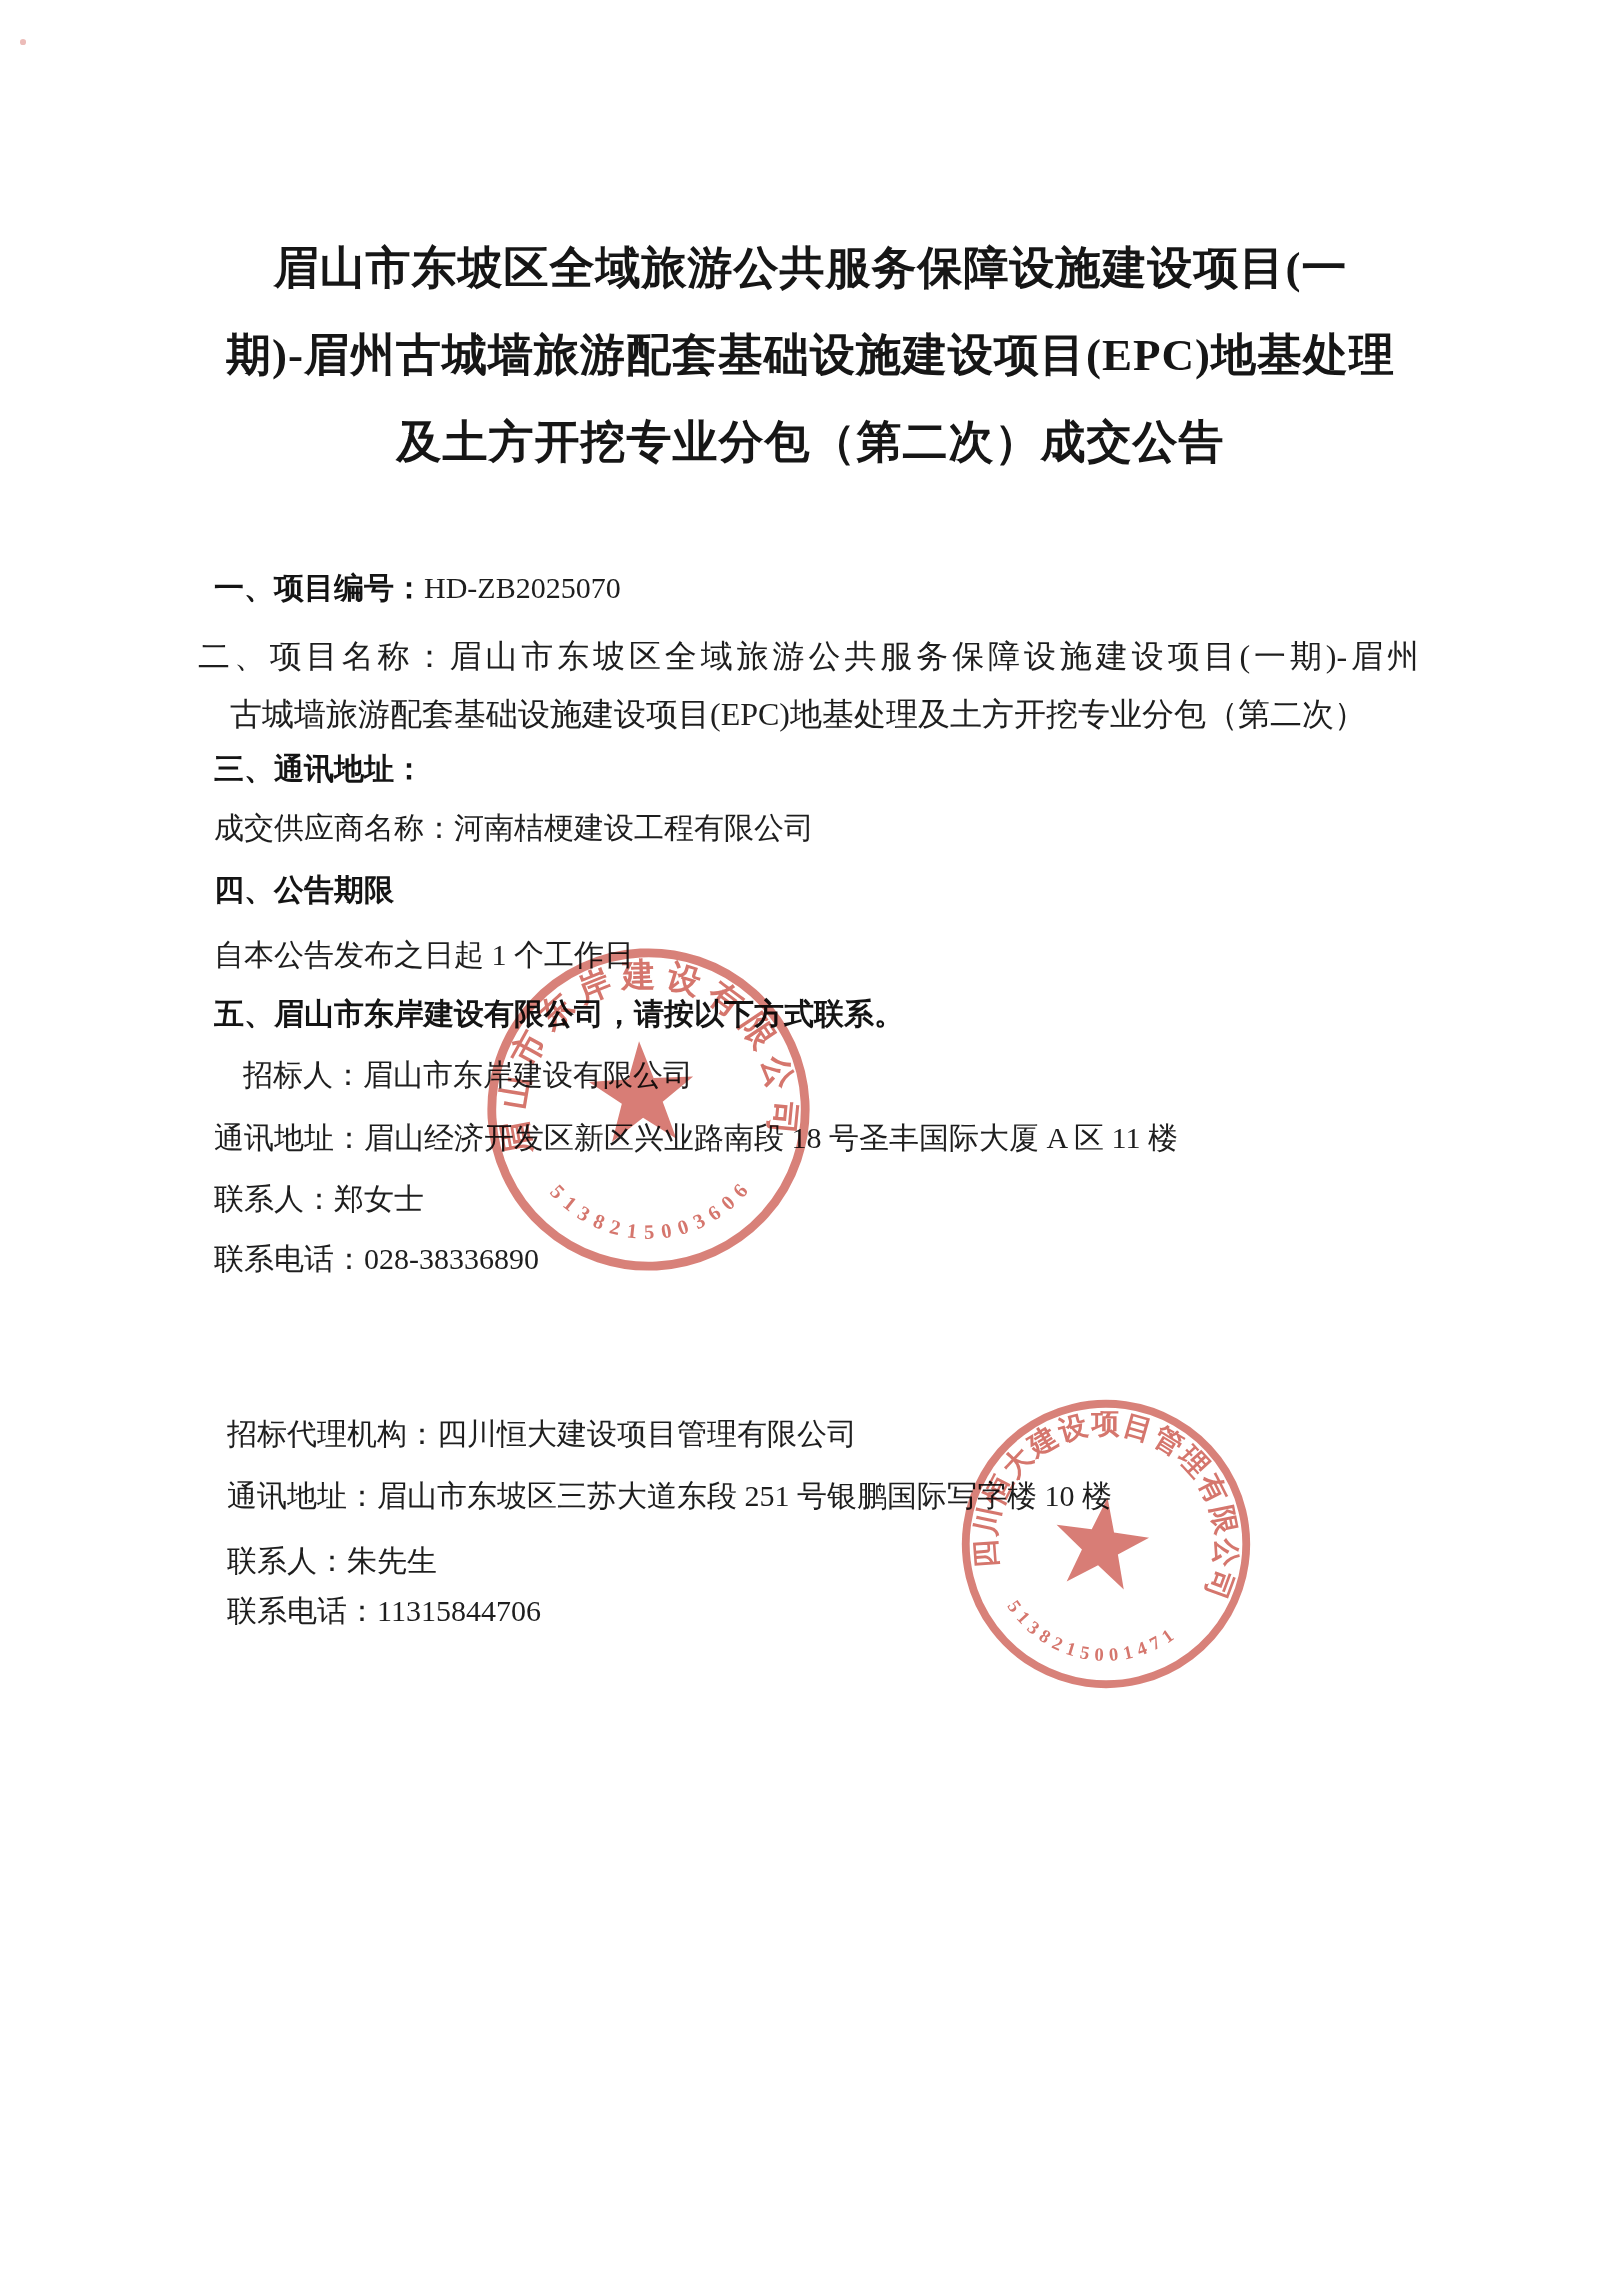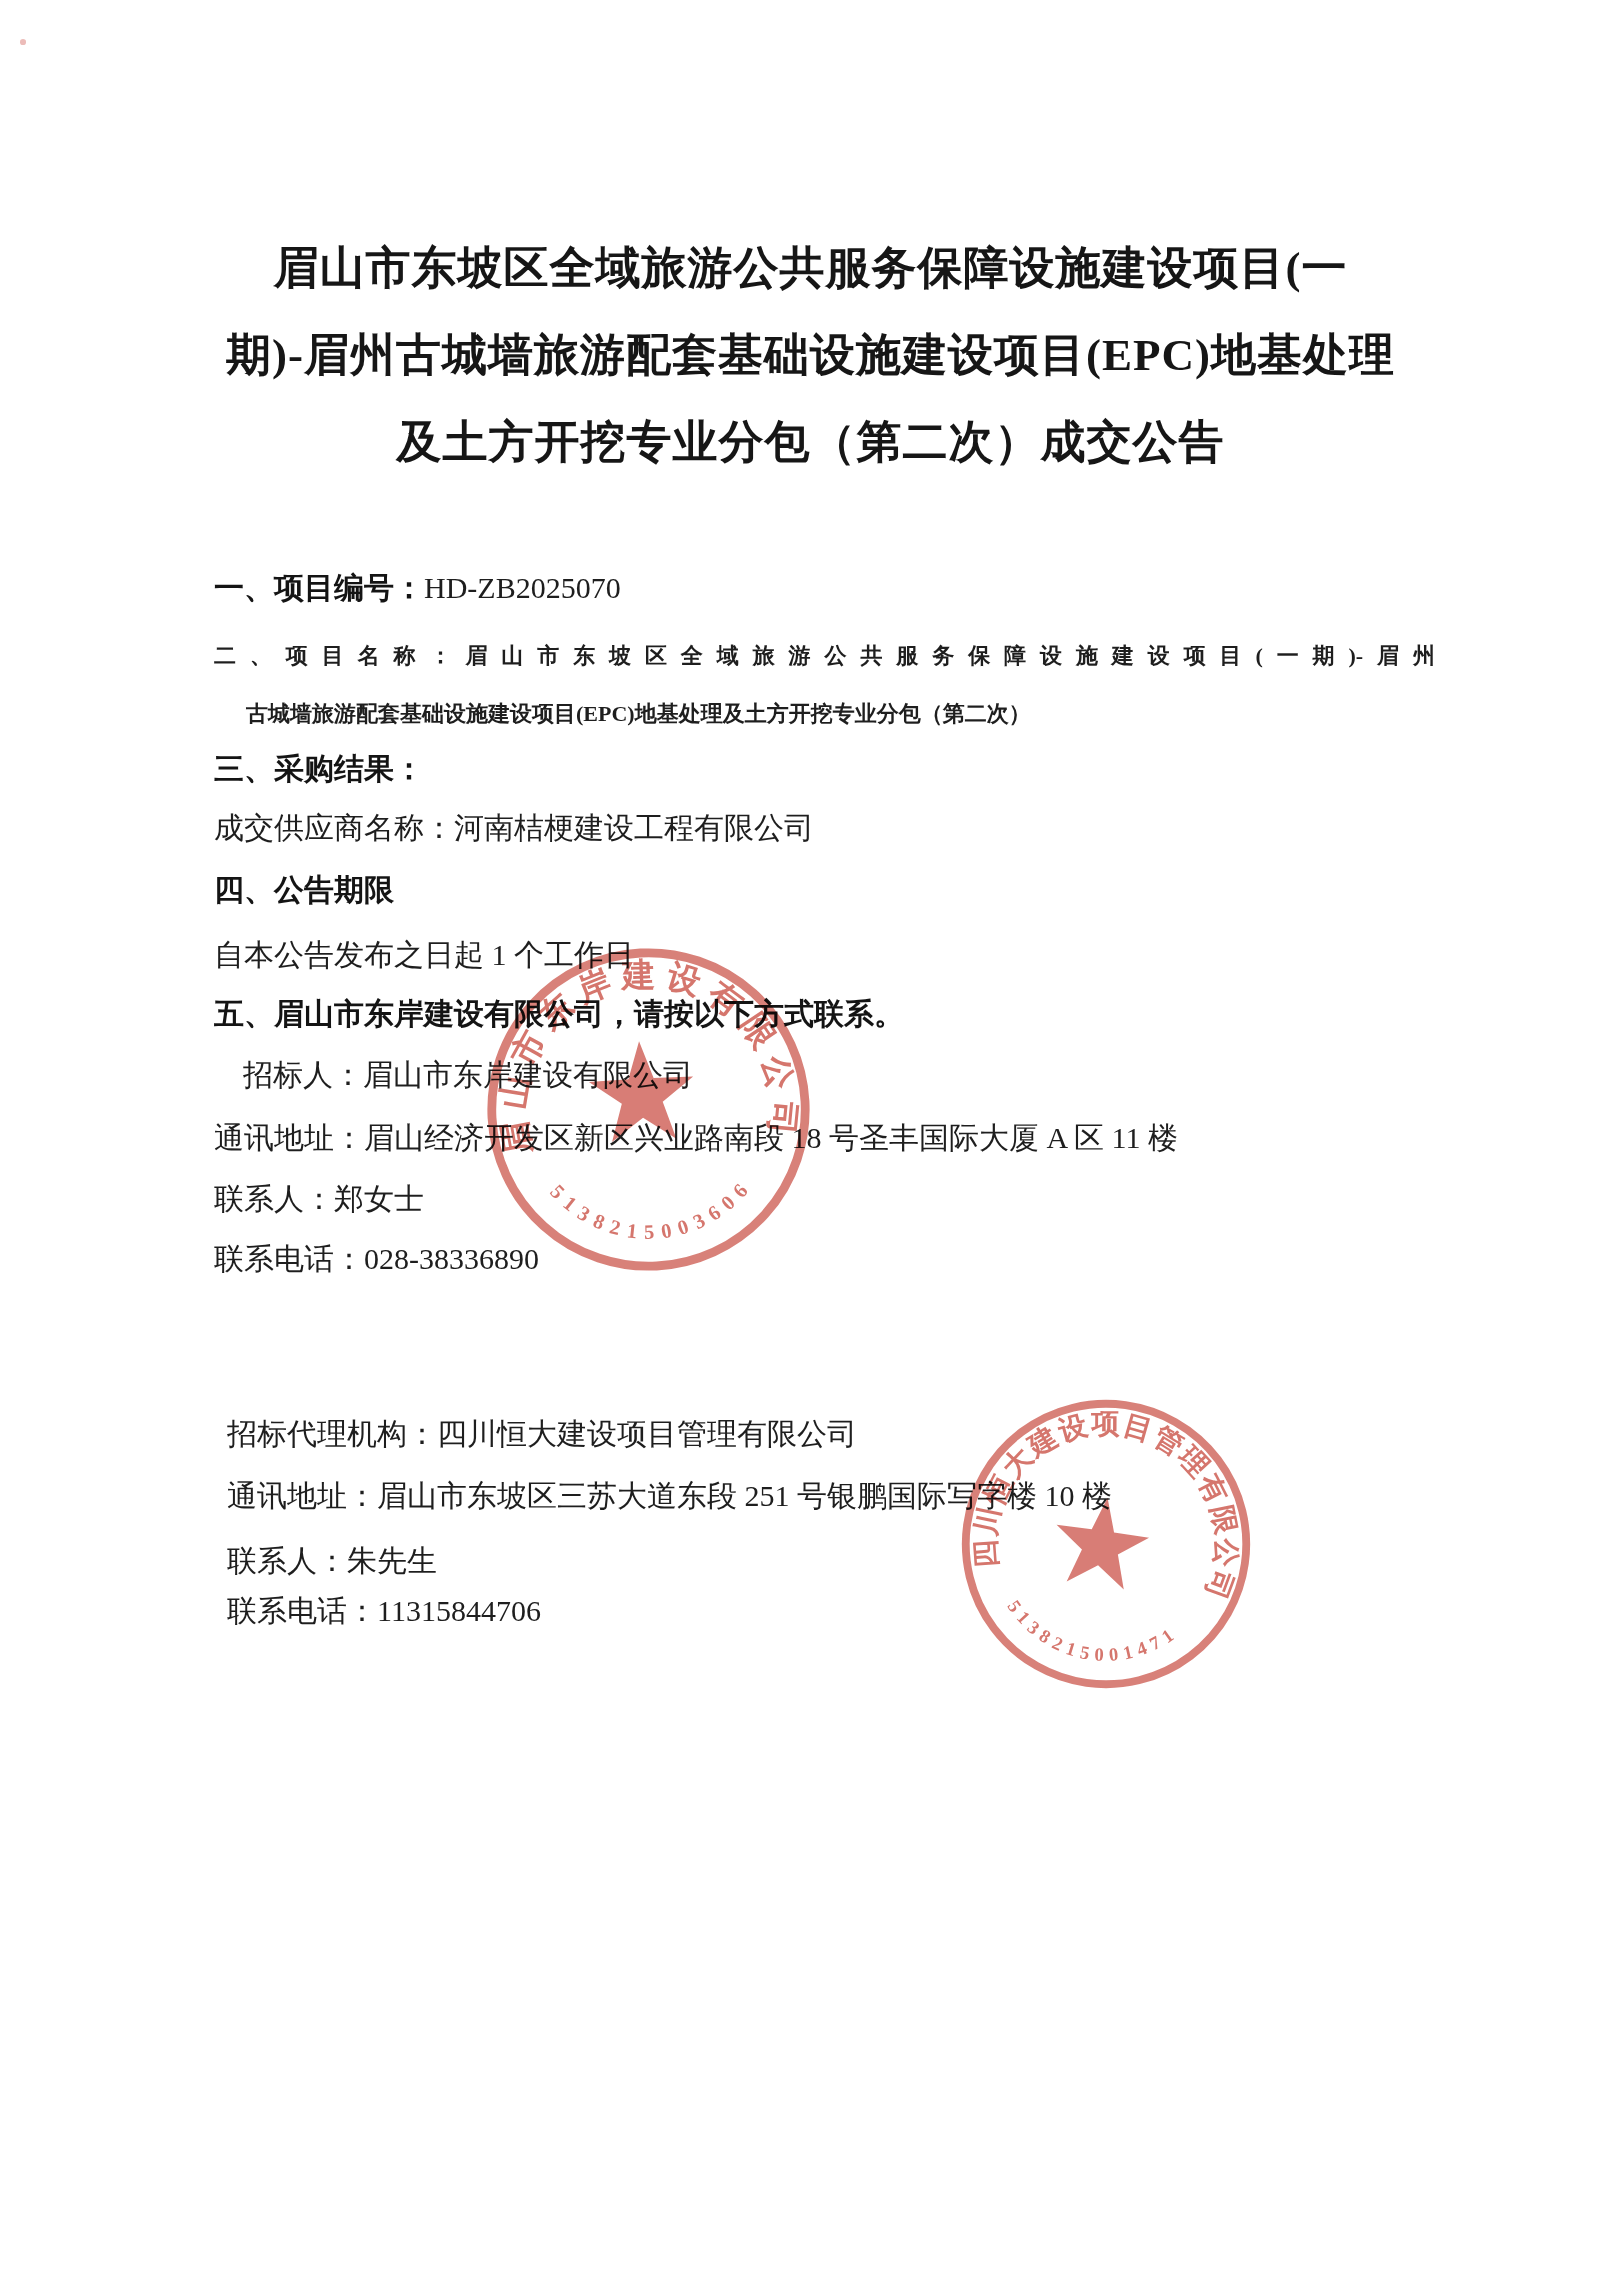--- a/index.html
+++ b/index.html
@@ -16,22 +16,22 @@
     text-align:center;font-weight:bold;font-size:45px;line-height:87px;
     color:#161616;letter-spacing:1px;
   }
   .bline{
     position:absolute;left:214px;
     font-size:30px;line-height:41px;white-space:nowrap;text-align:right;
   }
   .bline.bold{font-weight:bold;color:#141414;}
   .bline .lab{font-weight:bold;color:#141414;}
   .para{
-    position:absolute;left:214px;width:1221px;
-    font-size:22px;line-height:58px;white-space:normal;font-weight:bold;
+    position:absolute;left:198px;width:1221px;
+    font-size:32px;line-height:58px;white-space:normal;
   }
   .para .jline{display:block;text-align:justify;text-align-last:justify;}
   .para .jline2{display:block;text-align:left;margin-left:32px;}
   .agency-block .bline{left:227px;}
   .seal{
     position:absolute;
     mix-blend-mode:multiply;
     opacity:.88;
   }
   .seal text{
@@ -62,21 +62,21 @@
 
   <div class="bline" style="top:567px;">
     <span class="lab">一、项目编号：</span><span>HD-ZB2025070</span>
   </div>
 
   <div class="para" style="top:627px;">
     <span class="jline"><span class="lab">二、项目名称：</span><span>眉山市东坡区全域旅游公共服务保障设施建设项目(一期)-眉州</span></span>
     <span class="jline2">古城墙旅游配套基础设施建设项目(EPC)地基处理及土方开挖专业分包（第二次）</span>
   </div>
 
-  <div class="bline bold" style="top:748px;">三、采购结果：</div>
+  <div class="bline bold" style="top:748px;">三、通讯地址：</div>
   <div class="bline" style="top:807px;">成交供应商名称：河南桔梗建设工程有限公司</div>
 
   <div class="bline bold" style="top:869px;">四、公告期限</div>
   <div class="bline" style="top:934px;">自本公告发布之日起 1 个工作日</div>
 
   <div class="bline bold" style="top:993px;">五、眉山市东岸建设有限公司，请按以下方式联系。</div>
 
   <div class="bline" style="top:1054px;margin-left:29px;">招标人：眉山市东岸建设有限公司</div>
   <div class="bline" style="top:1117px;">通讯地址：眉山经济开发区新区兴业路南段 18 号圣丰国际大厦 A 区 11 楼</div>
   <div class="bline" style="top:1178px;">联系人：郑女士</div>

